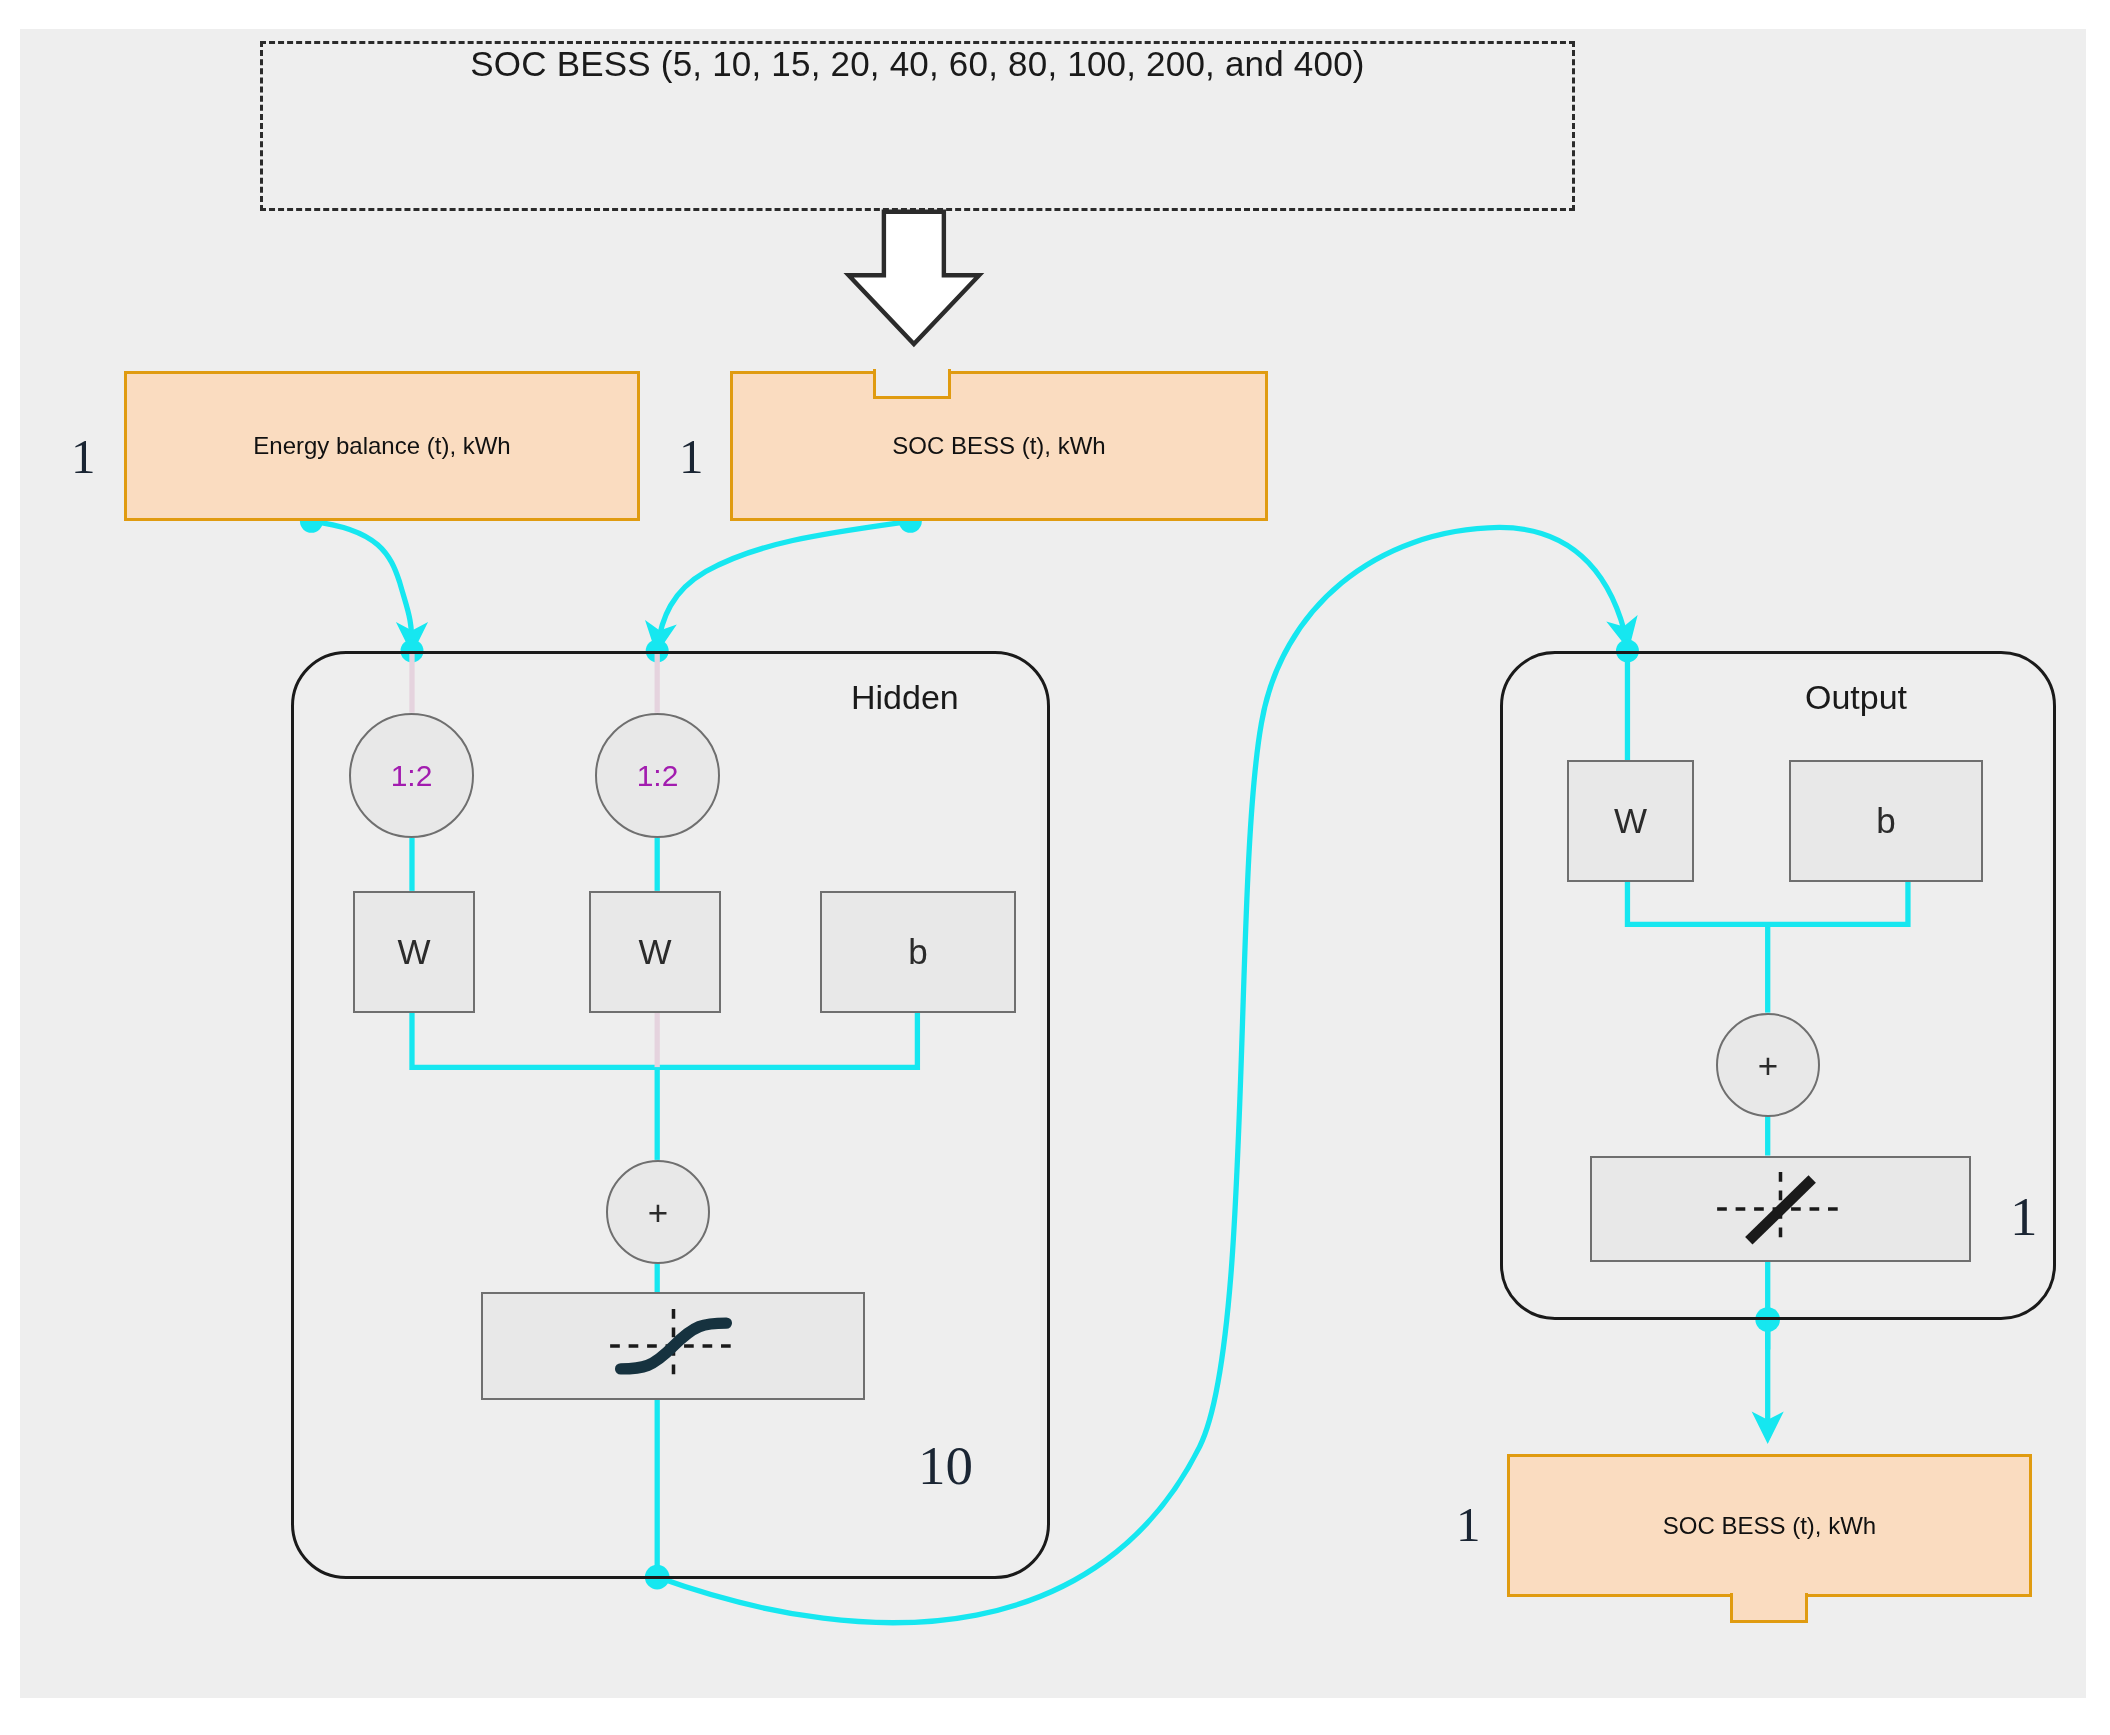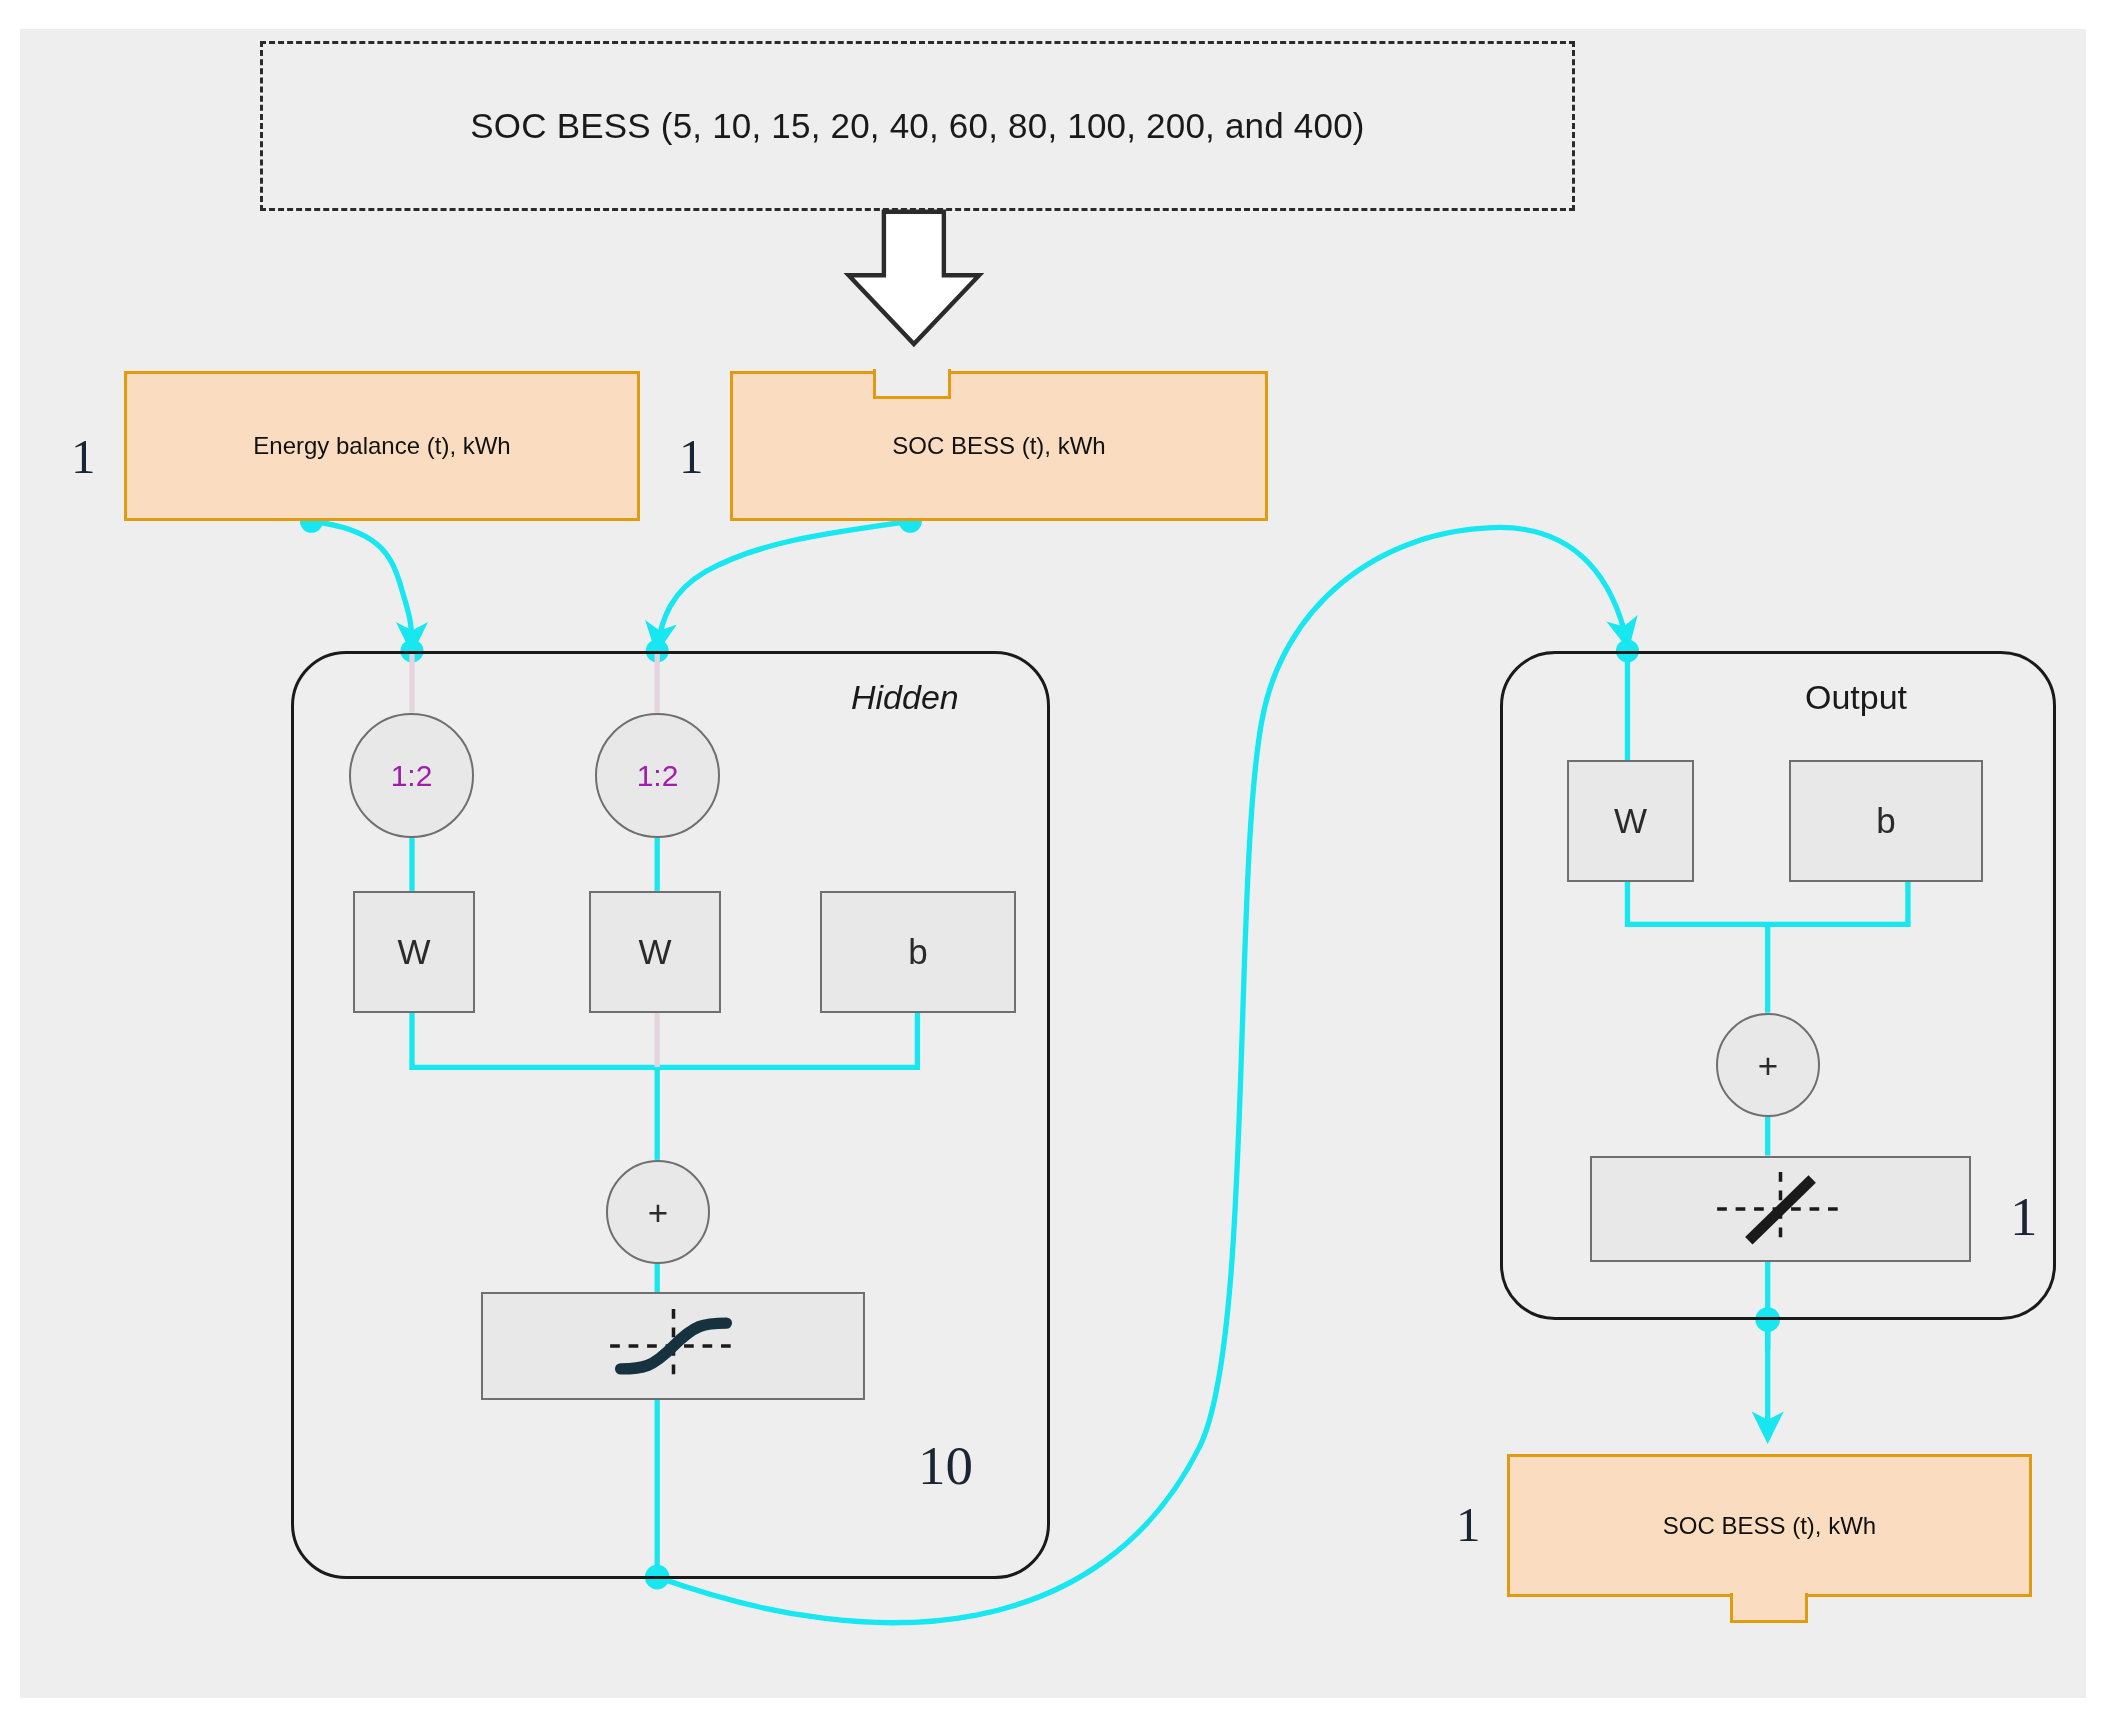--- a/index.html
+++ b/index.html
@@ -33,21 +33,21 @@
     pointer-events: none;
   }
   .abs { position: absolute; }
 
   
   .banner {
     left: 260px; top: 41px;
     width: 1315px; height: 170px;
     border: 3.5px dashed #2b2b2b;
     box-sizing: border-box;
-    display: flex; align-items: center; justify-content: center;
+    display: flex; justify-content: center;
   }
   .banner-text {
     font-size: 35px;
     color: #1a1a1a;
     letter-spacing: 0.2px;
     white-space: nowrap;
   }
 
   
   .io-box {
@@ -220,21 +220,21 @@
     <span class="io-text">Energy balance (t), kWh</span>
   </div>
 
   <div class="abs count-label" style="left:679px; top:432px;">1</div>
   <div class="abs io-box" style="left:730px; top:371px; width:538px; height:150px;">
     <span class="io-text">SOC BESS (t), kWh</span>
   </div>
   <div class="abs io-notch-top" style="left:873px; top:369px;"></div>
 
   <div class="abs layer-box" style="left:291px; top:651px; width:759px; height:928px;"></div>
-  <div class="abs layer-title" style="left:851px; top:678px;font-style:italic;">Hidden</div>
+  <div class="abs layer-title" style="left:851px; top:678px;">Hidden</div>
   <div class="abs count-label big" style="left:918px; top:1438px;">10</div>
 
   <div class="abs node-circle" style="left:349px; top:713px; width:125px; height:125px;">
     <span class="lbl">1:2</span>
   </div>
   <div class="abs node-circle" style="left:595px; top:713px; width:125px; height:125px;">
     <span class="lbl">1:2</span>
   </div>
 
   <div class="abs node-rect" style="left:353px; top:891px; width:122px; height:122px;">

